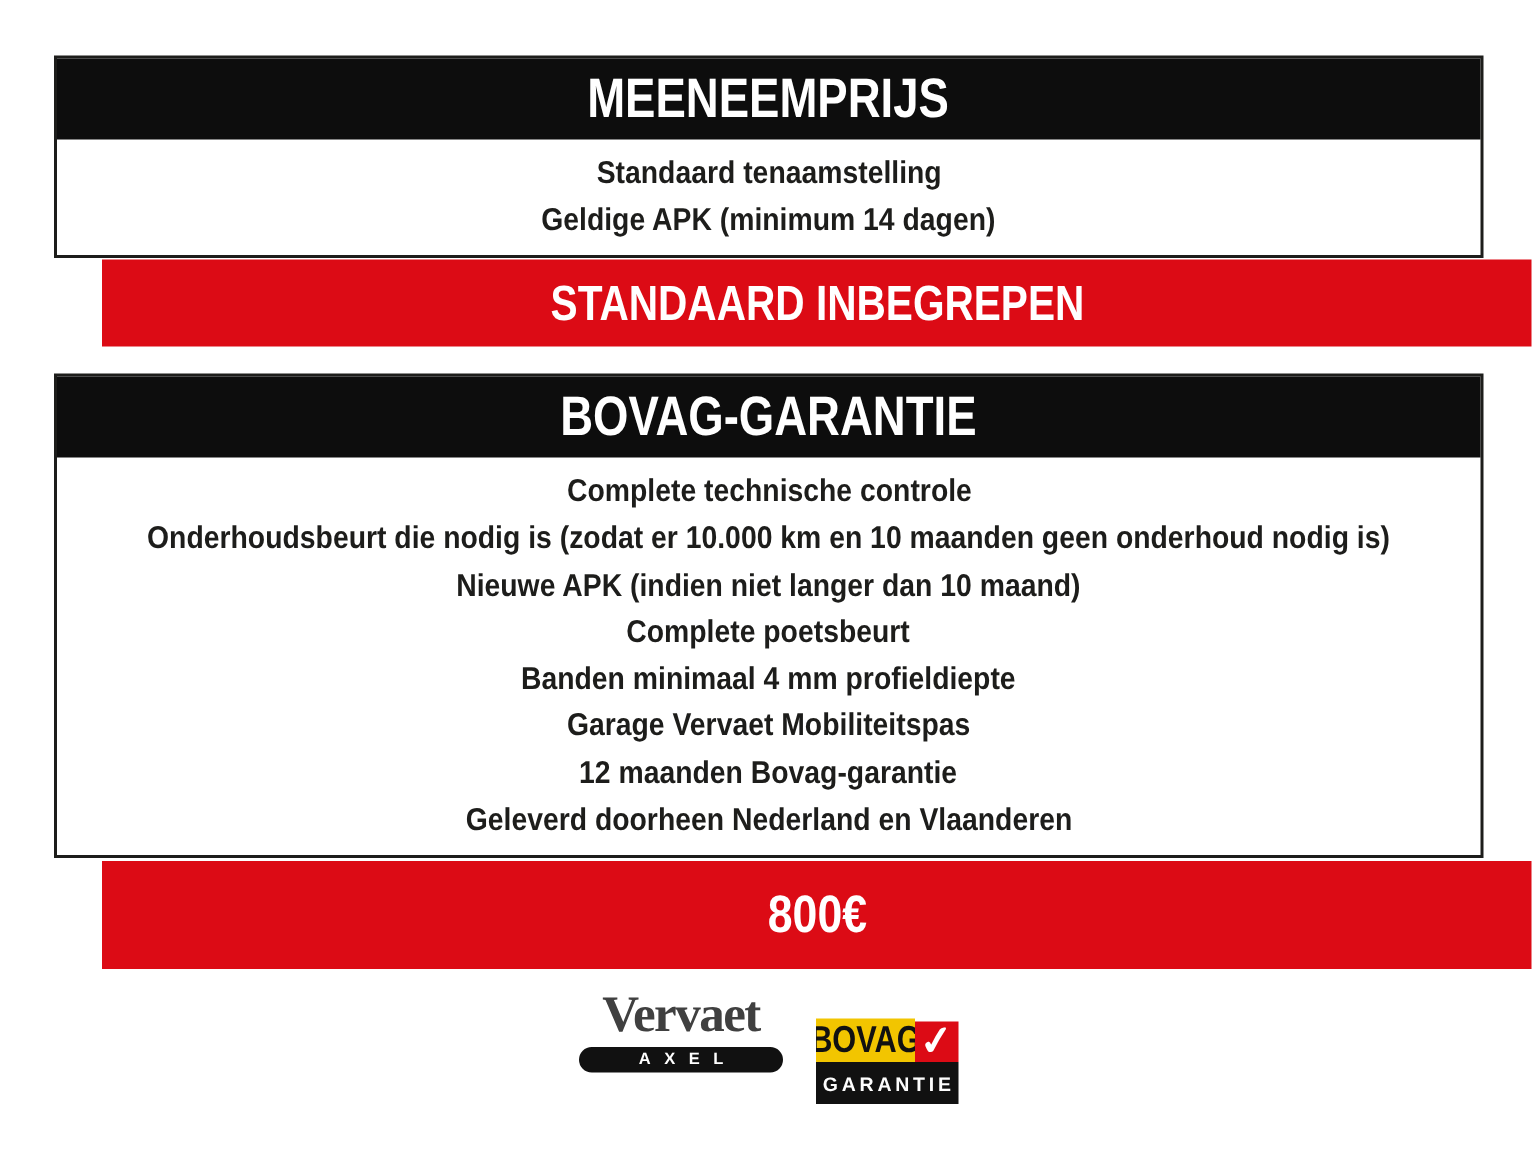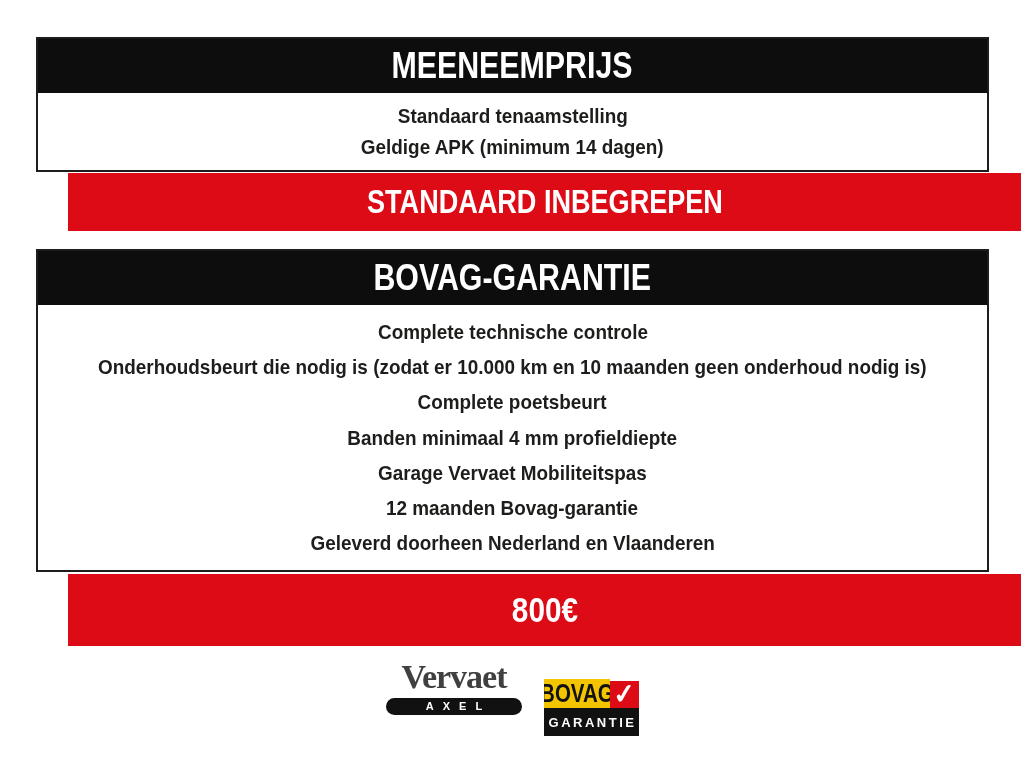--- a/index.html
+++ b/index.html
@@ -203,20 +203,23 @@
       <span class="cx82">BOVAG-GARANTIE</span>
     </div>
     <div class="card-body">
       <div class="line">
         <span class="cx90">Complete technische controle</span>
       </div>
       <div class="line">
         <span class="cx90">Onderhoudsbeurt die nodig is (zodat er 10.000 km en 10 maanden geen onderhoud nodig is)</span>
       </div>
       <div class="line">
+        <span class="cx90">Nieuwe APK (indien niet langer dan 10 maand)</span>
+      </div>
+      <div class="line">
         <span class="cx90">Complete poetsbeurt</span>
       </div>
       <div class="line">
         <span class="cx90">Banden minimaal 4 mm profieldiepte</span>
       </div>
       <div class="line">
         <span class="cx90">Garage Vervaet Mobiliteitspas</span>
       </div>
       <div class="line">
         <span class="cx90">12 maanden Bovag-garantie</span>

